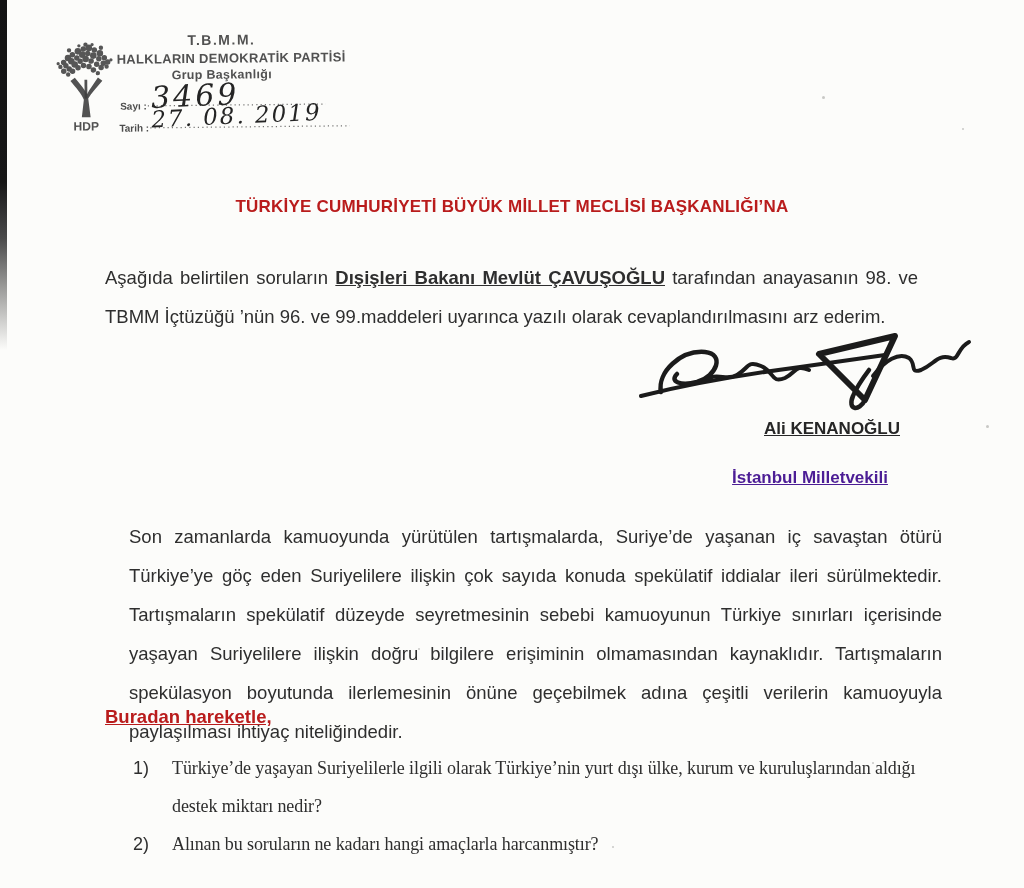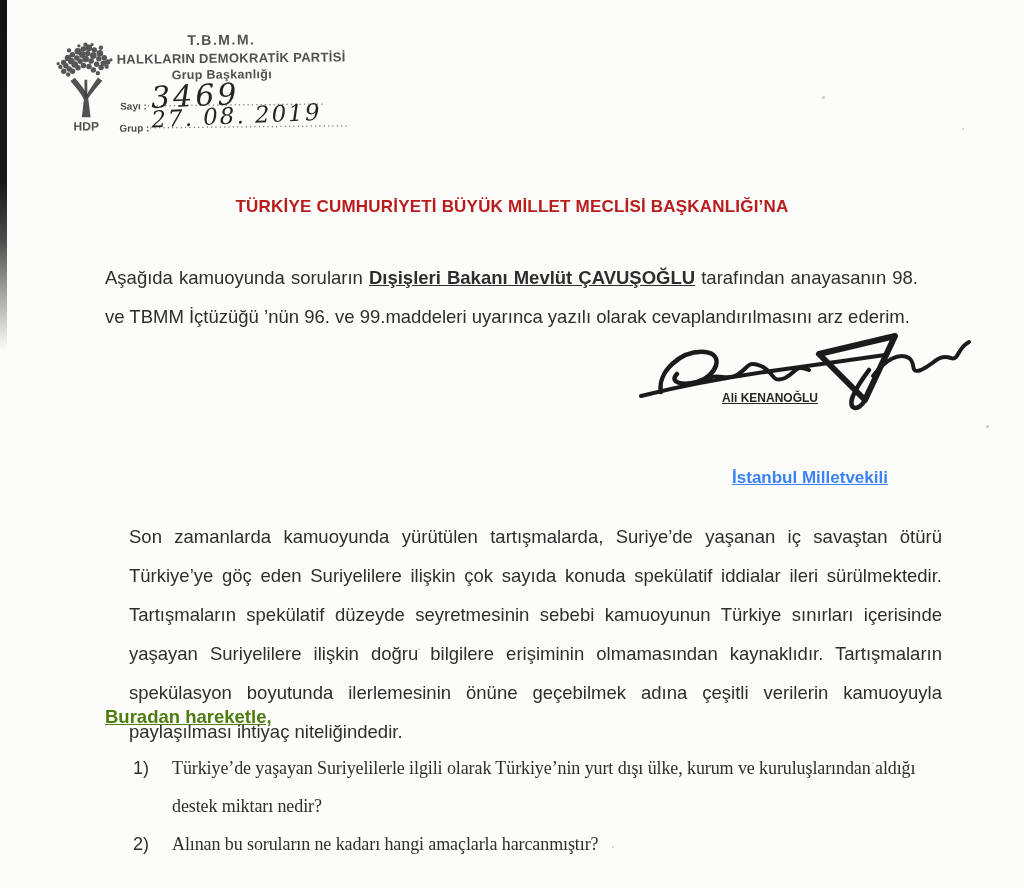--- a/index.html
+++ b/index.html
@@ -52,24 +52,24 @@
     text-align:center;font-size:17px;font-weight:bold;margin:0;
     letter-spacing:.2px;color:#b91c1c;
   }
   .para{
     position:absolute;left:105px;width:813px;margin:0;
     font-size:18.5px;line-height:39px;text-align:justify;color:#2e2e2e;
   }
   .intro{top:258px;}
   .b{font-weight:bold;text-decoration:underline;}
   .signature{position:absolute;left:633px;top:330px;}
-  .signer-name{position:absolute;left:722px;top:391px;width:220px;font-size:12px;color:#262626;}
-  .signer-title{position:absolute;left:700px;top:468px;width:220px;text-align:center;font-size:17px;color:#3b82f6;}
+  .signer-name{position:absolute;left:722px;top:419px;width:220px;text-align:center;font-size:17px;color:#262626;}
+  .signer-title{position:absolute;left:700px;top:468px;width:220px;text-align:center;font-size:17px;color:#4c1d95;}
   .body-para{top:517px;margin-left:24px;}
-  .lead{position:absolute;left:105px;top:706px;font-size:18.5px;color:#4d7c0f;}
+  .lead{position:absolute;left:105px;top:706px;font-size:18.5px;color:#b91c1c;}
   .questions{position:absolute;left:133px;top:749px;width:830px;}
   .q{display:flex;font-size:18px;line-height:38px;color:#2e2e2e;}
   .qn{width:39px;flex:0 0 39px;}
   .qt{flex:1;letter-spacing:-0.1px;font-family:Liberation Serif, serif;}
 </style>
 </head>
 <body>
 
 <div class="page">
 
@@ -137,30 +137,30 @@
     <div class="stamp-text">
       <div class="st-line st-tbmm">T.B.M.M.</div>
       <div class="st-line st-org">HALKLARIN DEMOKRATİK PARTİSİ</div>
       <div class="st-line st-grup">Grup Başkanlığı</div>
     </div>
 
     <div class="stamp-row row-sayi">
       <span class="stamp-lbl">Sayı :</span><span class="dots">....................................................</span>
     </div>
     <div class="stamp-row row-tarih">
-      <span class="stamp-lbl">Grup :</span><span class="dots dots-tarih">..........................................................</span>
+      <span class="stamp-lbl">Tarih :</span><span class="dots dots-tarih">..........................................................</span>
     </div>
 
     <span class="hand hand-sayi">3469</span>
     <span class="hand hand-tarih">27. 08. 2019</span>
   </div>
 
   <h1 class="title">TÜRKİYE CUMHURİYETİ BÜYÜK MİLLET MECLİSİ BAŞKANLIĞI’NA</h1>
 
-  <p class="para intro"><span>Aşağıda kamuoyunda soruların </span><span class="b">Dışişleri Bakanı Mevlüt ÇAVUŞOĞLU</span><span> tarafından anayasanın 98. ve TBMM İçtüzüğü ’nün 96. ve 99.maddeleri uyarınca yazılı olarak cevaplandırılmasını arz ederim.</span></p>
+  <p class="para intro"><span>Aşağıda belirtilen soruların </span><span class="b">Dışişleri Bakanı Mevlüt ÇAVUŞOĞLU</span><span> tarafından anayasanın 98. ve TBMM İçtüzüğü ’nün 96. ve 99.maddeleri uyarınca yazılı olarak cevaplandırılmasını arz ederim.</span></p>
 
   <svg class="signature" width="348" height="90" viewBox="0 0 348 90">
     <g fill="none" stroke="#1b1b1b" stroke-linecap="round" stroke-linejoin="round">
       <path d="M8,66 C40,58 100,46 160,38 C195,33 225,29 252,25" stroke-width="4"></path>
       <path d="M28,62 C24,42 48,20 72,22 C92,24 84,46 64,52 C48,56 36,52 44,44" stroke-width="4.5"></path>
       <path d="M70,52 C84,40 92,52 104,45 C116,38 114,30 128,36 C142,42 138,54 152,48 C164,42 162,34 176,40" stroke-width="4"></path>
       <path d="M186,24 L262,6 L232,70 Z" stroke-width="6"></path>
       <path d="M232,70 C226,82 214,80 220,66 C224,56 230,48 236,40" stroke-width="4.5"></path>
       <path d="M240,46 C252,30 266,22 276,28 C284,34 276,44 288,40 C302,34 304,24 318,28 C326,31 324,18 336,12" stroke-width="4"></path>
     </g>

